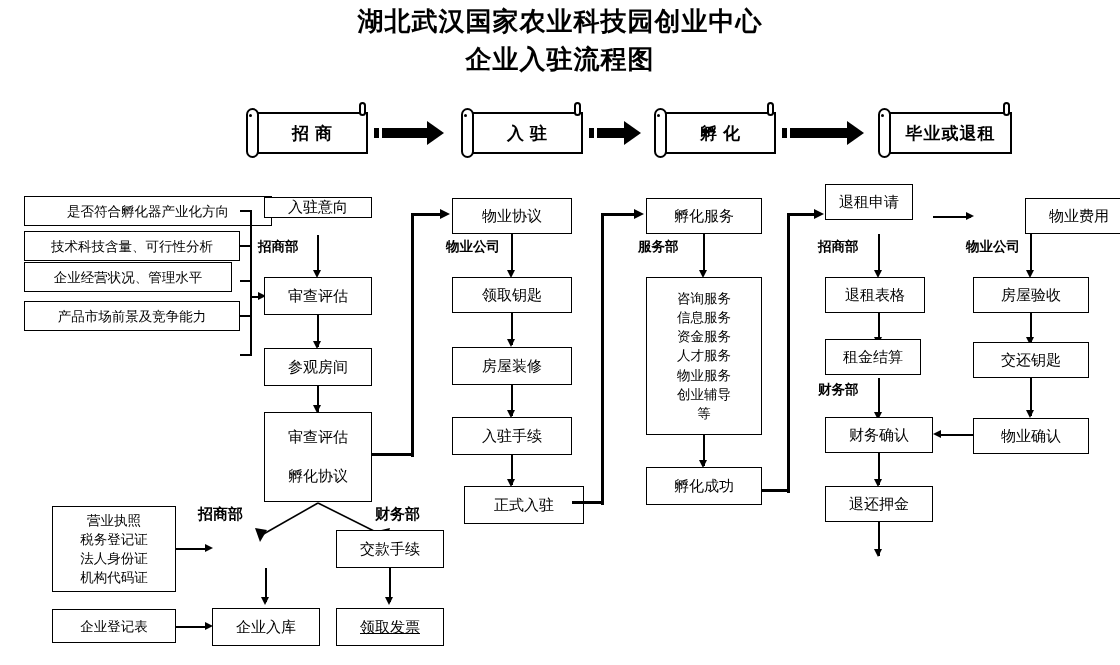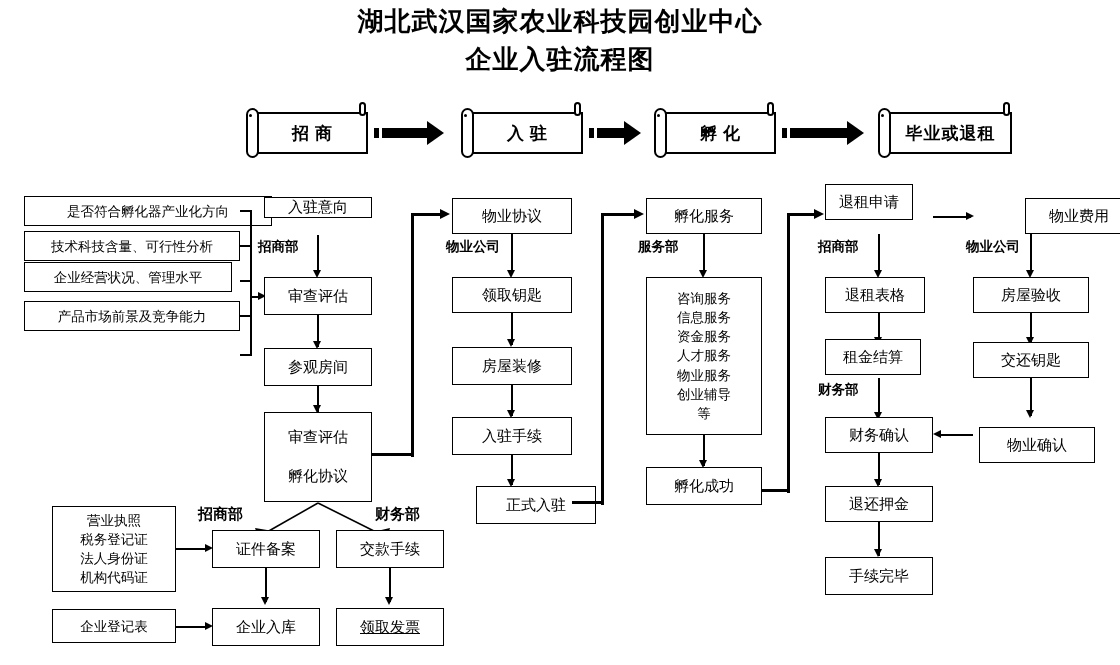--- a/index.html
+++ b/index.html
@@ -264,21 +264,21 @@
   <div class="arrowdown" style="left:507px;top:339px;"></div>
 
   <div class="box" style="left:452px;top:347px;width:120px;height:38px;">房屋装修</div>
   <div class="ln v" style="left:511px;top:385px;height:31px;"></div>
   <div class="arrowdown" style="left:507px;top:410px;"></div>
 
   <div class="box" style="left:452px;top:417px;width:120px;height:38px;">入驻手续</div>
   <div class="ln v" style="left:511px;top:455px;height:30px;"></div>
   <div class="arrowdown" style="left:507px;top:479px;"></div>
 
-  <div class="box" style="left:476px;top:486px;width:120px;height:38px;">正式入驻</div>
+  <div class="box" style="left:464px;top:486px;width:120px;height:38px;">正式入驻</div>
 
   <div class="ln thick-h" style="left:572px;top:501px;width:32px;"></div>
   <div class="ln thick-v" style="left:601px;top:213px;height:292px;"></div>
   <div class="ln thick-h" style="left:601px;top:213px;width:36px;"></div>
   <div class="arrowright" style="left:634px;top:209px;border-left-width:10px;border-top-width:5.5px;border-bottom-width:5.5px;"></div>
 
   <div class="box" style="left:646px;top:198px;width:116px;height:36px;">孵化服务</div>
   <div class="dept" style="left:638px;top:238px;">服务部</div>
   <div class="ln v" style="left:703px;top:234px;height:40px;"></div>
   <div class="arrowdown" style="left:699px;top:270px;"></div>
@@ -315,39 +315,38 @@
   <div class="arrowdown" style="left:874px;top:412px;"></div>
 
   <div class="box" style="left:825px;top:417px;width:108px;height:36px;">财务确认</div>
   <div class="ln v" style="left:878px;top:453px;height:32px;"></div>
   <div class="arrowdown" style="left:874px;top:479px;"></div>
 
   <div class="box" style="left:825px;top:486px;width:108px;height:36px;">退还押金</div>
   <div class="ln v" style="left:878px;top:522px;height:34px;"></div>
   <div class="arrowdown" style="left:874px;top:549px;"></div>
 
-  <div class="box" style="left:825px;top:557px;width:108px;height:38px;">手续完毕</div>
 
   <div class="ln h" style="left:933px;top:216px;width:38px;"></div>
   <div class="arrowright" style="left:966px;top:212px;"></div>
 
   <div class="box" style="left:1025px;top:198px;width:108px;height:36px;text-align:center;">物业费用</div>
   <div class="dept" style="left:966px;top:238px;">物业公司</div>
   <div class="ln v" style="left:1030px;top:234px;height:40px;"></div>
   <div class="arrowdown" style="left:1026px;top:270px;"></div>
 
   <div class="box" style="left:973px;top:277px;width:116px;height:36px;">房屋验收</div>
   <div class="ln v" style="left:1030px;top:313px;height:30px;"></div>
   <div class="arrowdown" style="left:1026px;top:337px;"></div>
 
   <div class="box" style="left:973px;top:342px;width:116px;height:36px;">交还钥匙</div>
   <div class="ln v" style="left:1030px;top:378px;height:38px;"></div>
   <div class="arrowdown" style="left:1026px;top:410px;"></div>
 
-  <div class="box" style="left:973px;top:427px;width:116px;height:36px;margin-left:6px;">物业确认</div>
+  <div class="box" style="left:973px;top:418px;width:116px;height:36px;">物业确认</div>
 
   <div class="ln h" style="left:941px;top:434px;width:32px;"></div>
   <div class="arrowleft" style="left:933px;top:430px;"></div>
 
   <div class="dept" style="left:198px;top:505px;font-size:15px;">招商部</div>
   <div class="dept" style="left:375px;top:505px;font-size:15px;">财务部</div>
 
   <svg class="diag" style="left:0;top:0;width:1120px;height:665px;">
     <line x1="318" y1="503" x2="260" y2="536" stroke="#000" stroke-width="1.6"></line>
     <polygon points="260,542 255,528 267,530" fill="#000"></polygon>
@@ -360,21 +359,20 @@
 法人身份证
 机构代码证</div>
   <div class="box small" style="left:52px;top:609px;width:124px;height:34px;">企业登记表</div>
 
   <div class="ln h" style="left:176px;top:548px;width:32px;"></div>
   <div class="arrowright" style="left:205px;top:544px;"></div>
 
   <div class="ln h" style="left:176px;top:626px;width:32px;"></div>
   <div class="arrowright" style="left:205px;top:622px;"></div>
 
-  <div class="box" style="left:212px;top:530px;width:108px;height:38px;">证件备案</div>
   <div class="ln v" style="left:265px;top:568px;height:34px;"></div>
   <div class="arrowdown" style="left:261px;top:597px;"></div>
   <div class="box" style="left:212px;top:608px;width:108px;height:38px;">企业入库</div>
 
   <div class="box" style="left:336px;top:530px;width:108px;height:38px;text-align:right;">交款手续</div>
   <div class="ln v" style="left:389px;top:568px;height:34px;"></div>
   <div class="arrowdown" style="left:385px;top:597px;"></div>
   <div class="box" style="left:336px;top:608px;width:108px;height:38px;text-decoration:underline;">领取发票</div>
 
 </div>

